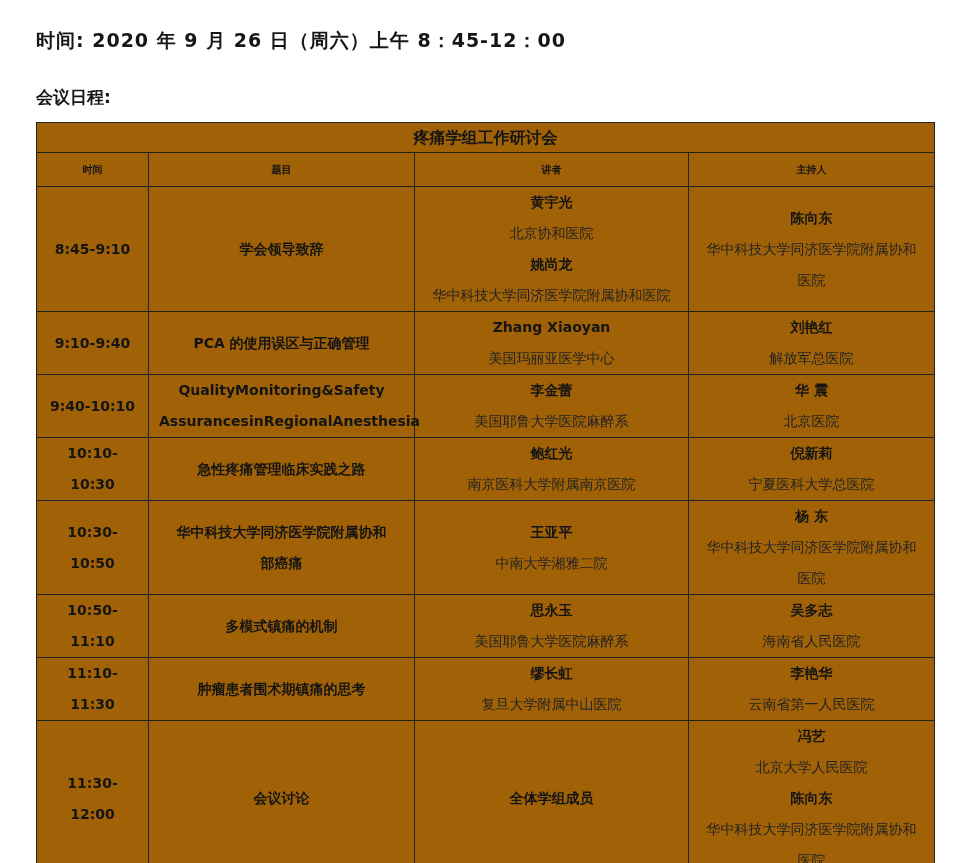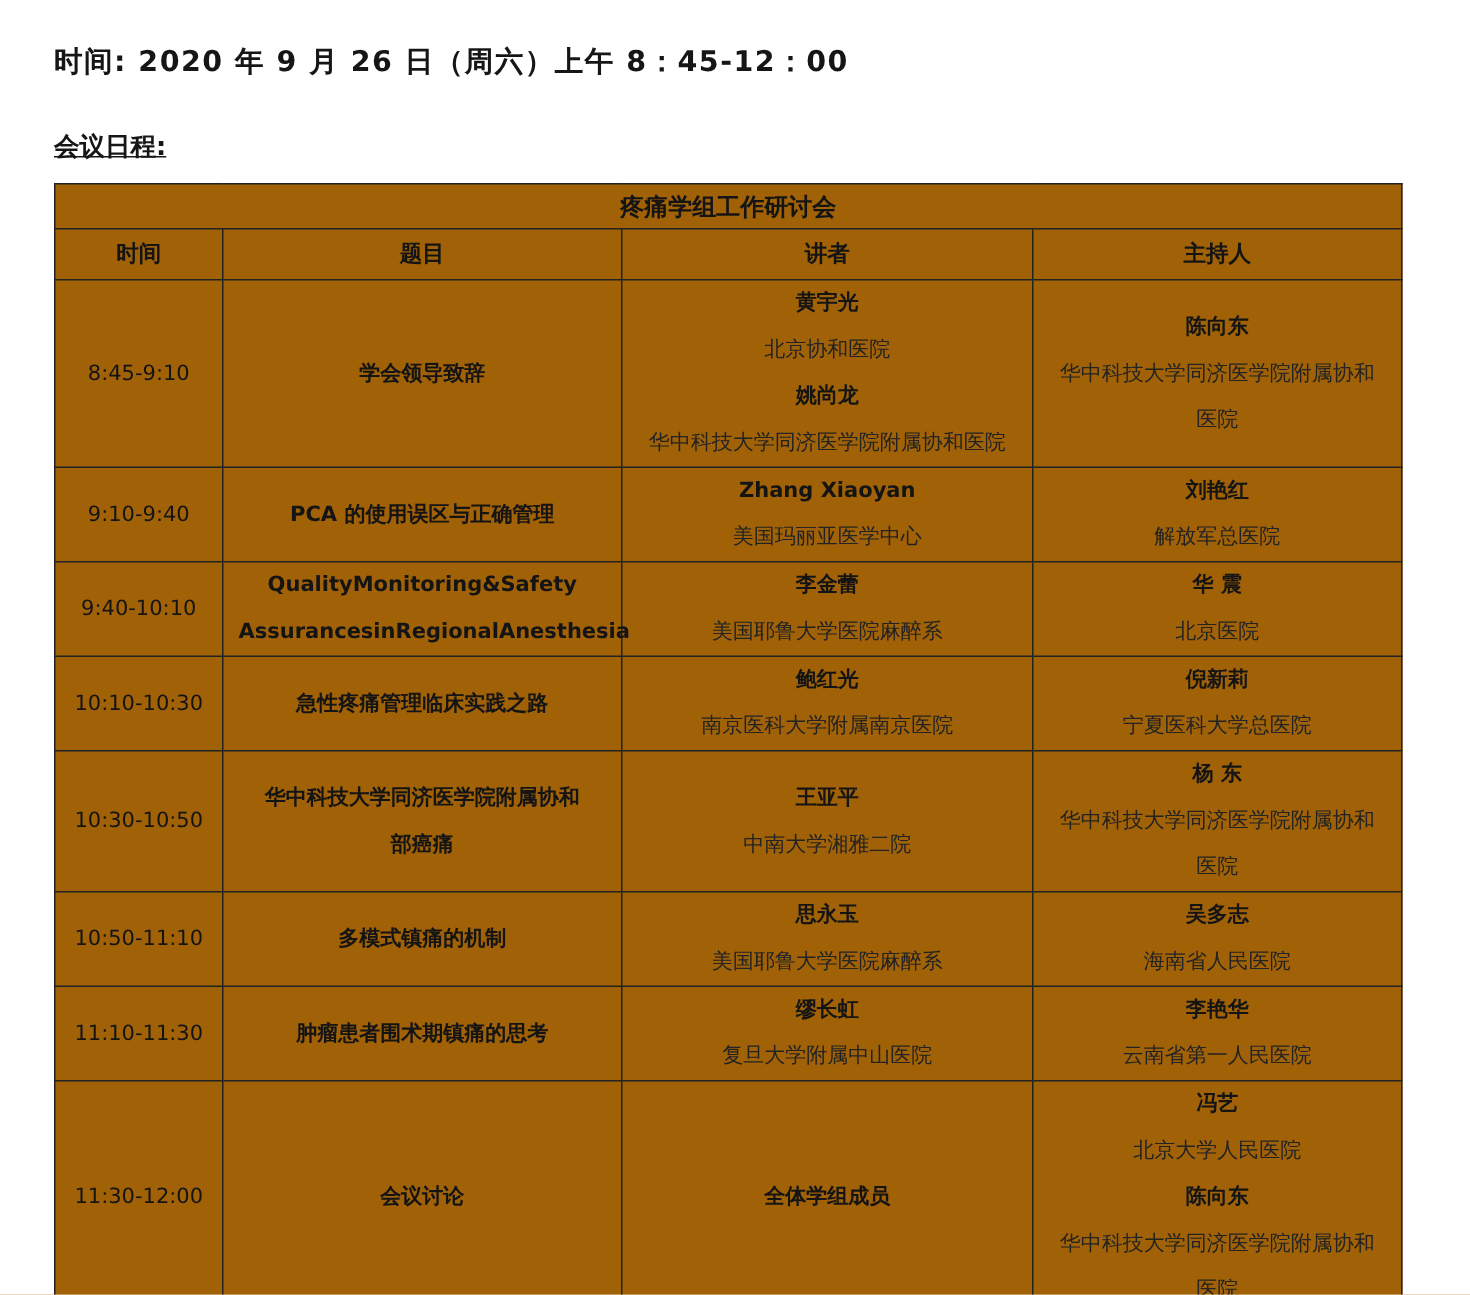--- a/index.html
+++ b/index.html
@@ -23,21 +23,20 @@
     font-size: 19px;
     font-weight: bold;
     letter-spacing: 1px;
     color: #161616;
   }
   .section-label {
     margin: 32px 0 13px 0;
     font-size: 17px;
     font-weight: bold;
     color: #161616;
-    text-decoration: underline;
   }
   table.schedule {
     border-collapse: collapse;
     table-layout: fixed;
     width: 898px;
     background: #a16207;
   }
   table.schedule th,
   table.schedule td {
     border: 1px solid #222222;
@@ -45,35 +44,35 @@
     vertical-align: middle;
   }
   .title-cell {
     font-size: 16px;
     font-weight: bold;
     line-height: 27px;
     text-align: center;
     color: #141414;
   }
   .header-row th {
-    font-size: 15px;
+    font-size: 10px;
     font-weight: bold;
     line-height: 31px;
     text-align: center;
     color: #141414;
   }
   table.schedule td {
     padding: 0 10px;
     font-size: 14px;
     line-height: 31px;
     text-align: center;
   }
   td.time-cell {
     text-align: center;
-    font-weight: normal;
+    font-weight: bold;
     font-size: 14.5px;
     padding: 0 4px;
     color: #141414;
   }
   .cell-line {
     display: block;
     white-space: normal;
   }
   .cell-line.bold {
     font-weight: bold;

